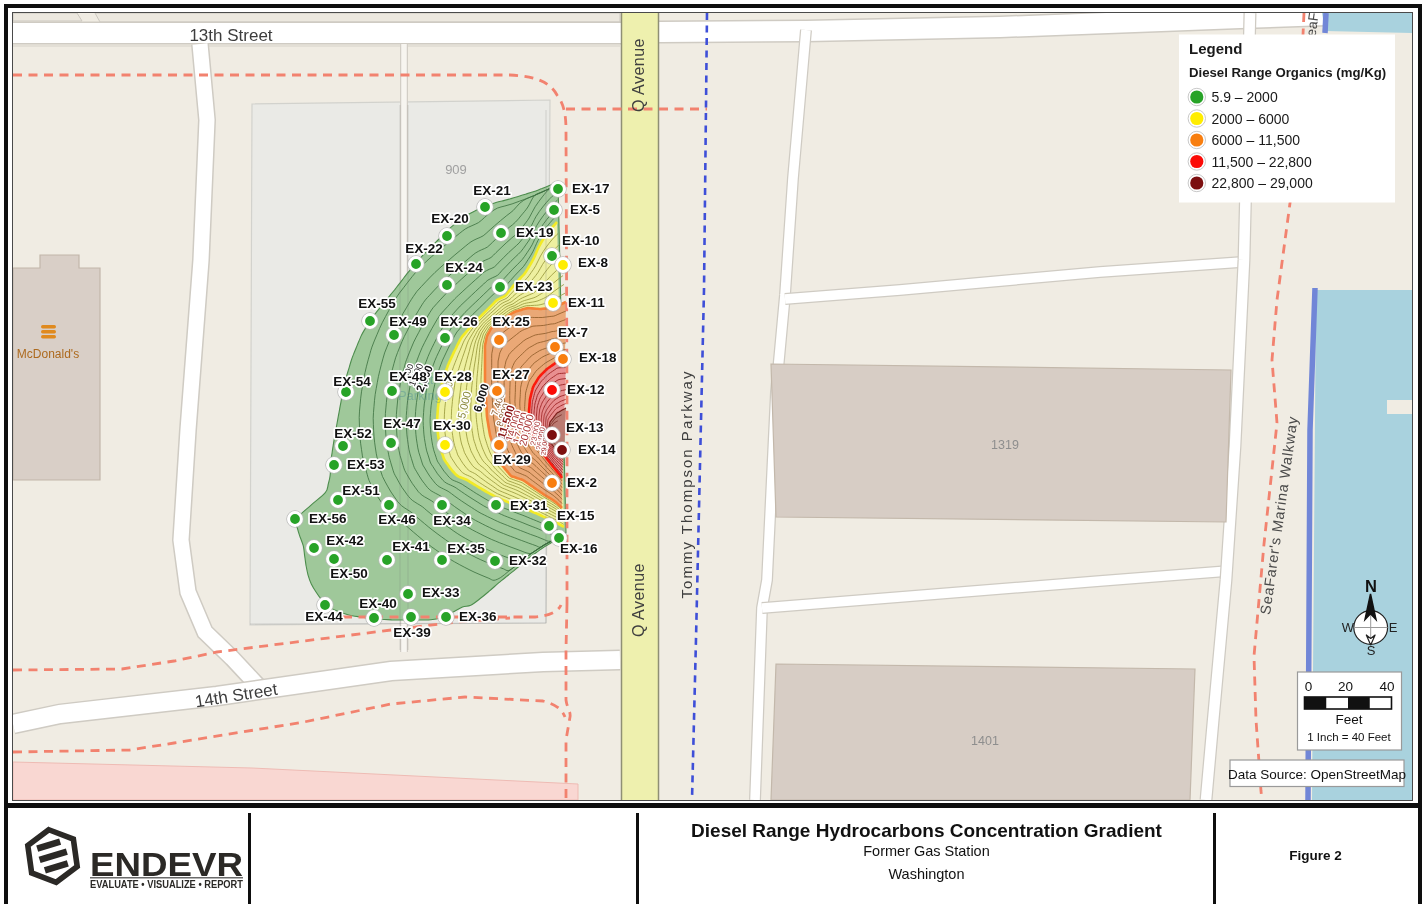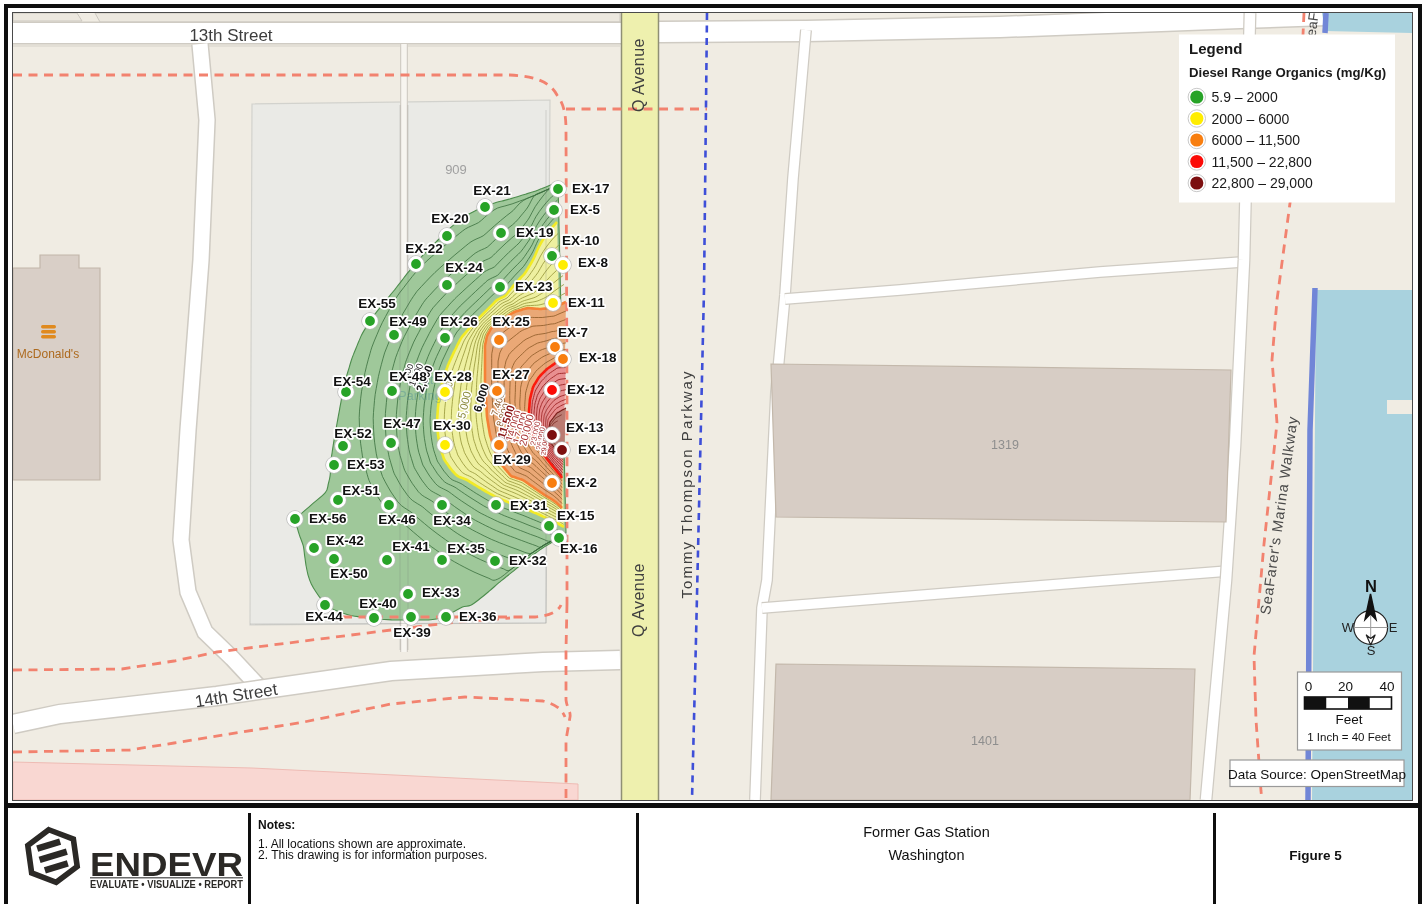--- a/index.html
+++ b/index.html
@@ -584,25 +584,21 @@
 <path d="M 0,-26.5 L 23,-13.8 L 23,13.8 L 0,26.5 L -23,13.8 L -23,-13.8 Z" fill="none" stroke="#2b2926" stroke-width="5.6"></path>
 <rect x="-12.5" y="-14.8" width="24" height="6.6" fill="#2b2926" transform="rotate(-9)"></rect>
 <rect x="-13.5" y="-3.3" width="28.5" height="6.6" fill="#2b2926" transform="rotate(-9)"></rect>
 <rect x="-11.5" y="8.2" width="24" height="6.6" fill="#2b2926" transform="rotate(-9)"></rect>
 </g>
 <text x="70" y="51" font-size="33" font-weight="bold" fill="#2b2926" textLength="153" lengthAdjust="spacingAndGlyphs">ENDEVR</text>
 <line x1="70" y1="52.8" x2="223" y2="52.8" stroke="#6a6a6a" stroke-width="1.5"></line>
 <text x="70" y="63" font-size="10" font-weight="bold" fill="#2b2926" textLength="153" lengthAdjust="spacingAndGlyphs">EVALUATE • VISUALIZE • REPORT</text>
 </svg>
 
-<div style="position:absolute;left:250px;top:10px;width:370px;font-size:12px;color:#111;">
-<div style="font-weight:bold;">Notes:</div>
-<div style="margin-top:6.5px;line-height:11.6px;">1. All locations shown are approximate.</div>
-<div style="line-height:11.6px;">2. This drawing is for information purposes.</div>
-</div>
 
 <div style="position:absolute;left:632px;width:573px;top:12.5px;text-align:center;color:#111;">
+<div style="font-size:19px;font-weight:bold;line-height:19px;">Diesel Range Hydrocarbons Concentration Gradient</div>
 <div style="font-size:14.5px;margin-top:4px;line-height:14px;">Former Gas Station</div>
 <div style="font-size:14.5px;margin-top:9px;line-height:14px;">Washington</div>
 </div>
 
-<div style="position:absolute;left:1205px;right:0;top:40px;text-align:center;font-size:13.5px;font-weight:bold;color:#111;">Figure 5</div>
+<div style="position:absolute;left:1205px;right:0;top:40px;text-align:center;font-size:13.5px;font-weight:bold;color:#111;">Figure 2</div>
 </div>
 
 </body></html>

